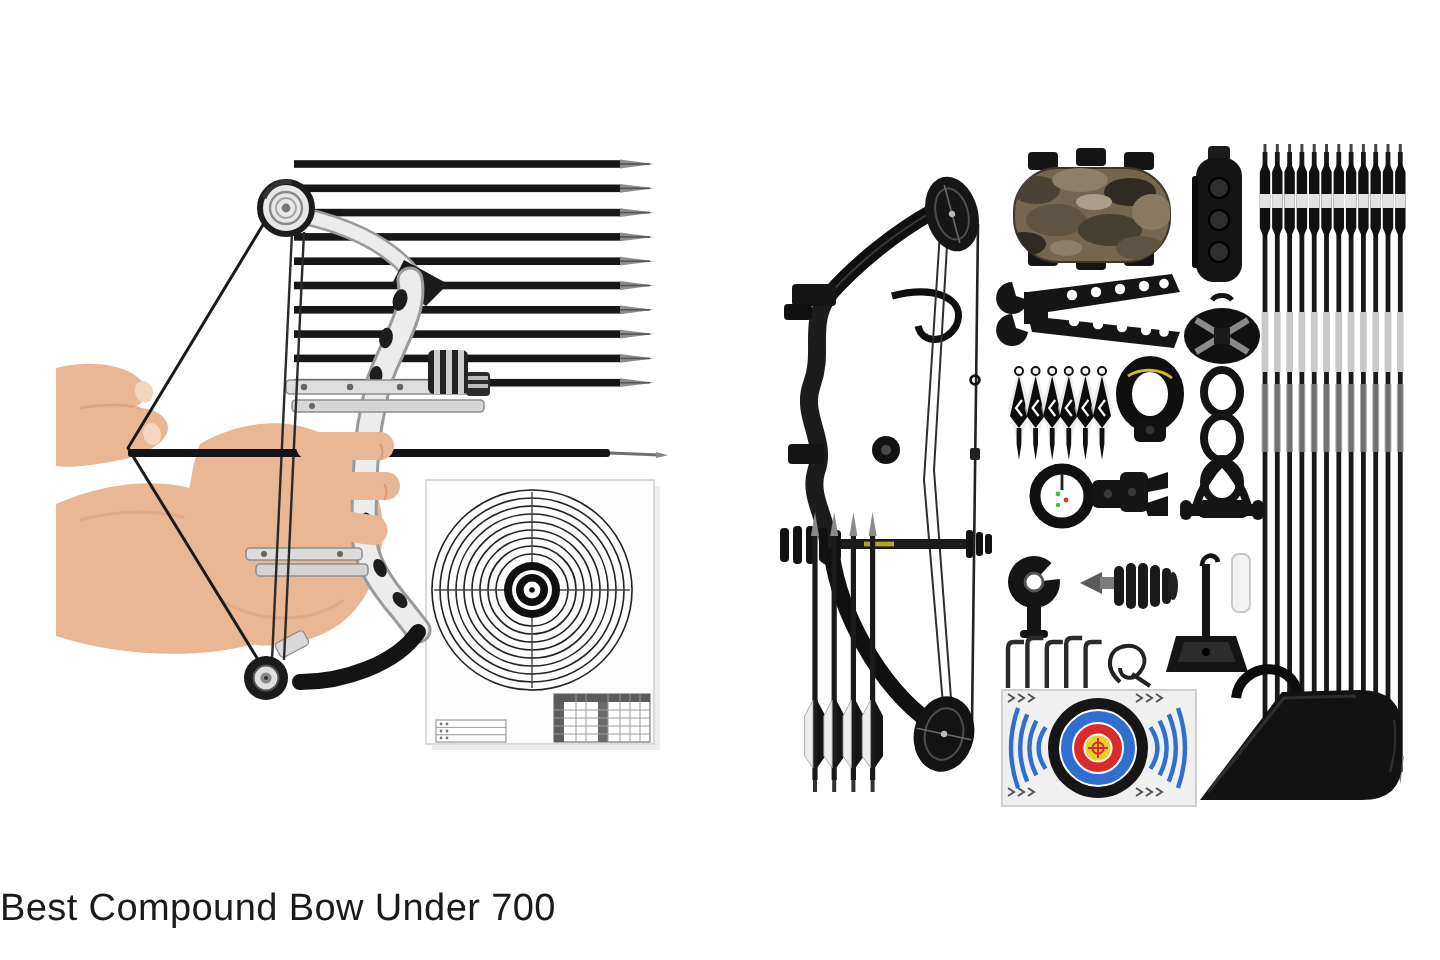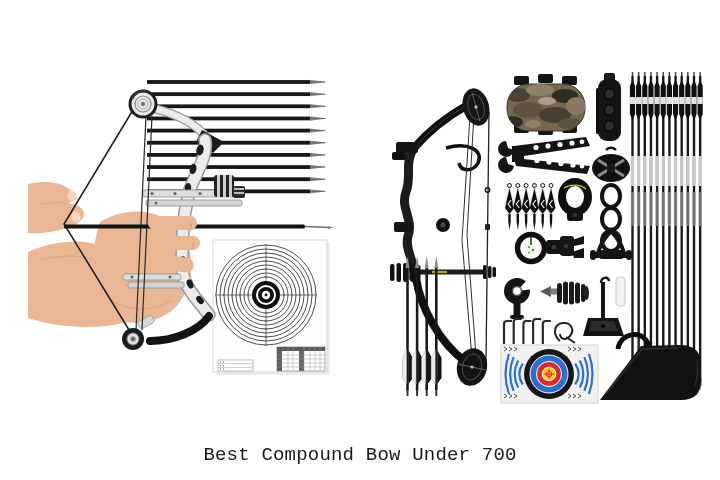--- a/index.html
+++ b/index.html
@@ -1,20 +1,20 @@
 <!DOCTYPE html>
 <html style="--text: #1a1a1a; --skin: #eab795; --skin-shadow: #d79b79; --nail: #f4d6c0; --metal: #ececec; --metal-edge: #9a9a9a; --gear: #161616; --camo-base: #75664f; --target-blue: #2f6fd0; --target-red: #d92b2b; --target-yellow: #f0cf25; --release-yellow: #cdbc2e;"><head>
 <meta charset="utf-8">
 <style>
   html,body{margin:0;padding:0;background:#fff;}
   .canvas{position:relative;width:720px;height:480px;background:#fff;overflow:hidden;
           font-family:"Liberation Sans",sans-serif;}
   .art{position:absolute;left:0;top:0;width:720px;height:480px;}
-  .caption{position:absolute;left:0;top:445px;width:720px;text-align:center;
-           font-size:19px;line-height:1.1;color:var(--text,#1a1a1a);letter-spacing:0.2px;font-family:Liberation Mono, monospace;}
+  .caption{position:absolute;left:0;top:445px;width:720px;
+           font-size:19px;line-height:1.1;color:var(--text,#1a1a1a);letter-spacing:0.2px;}
   :root{
     --text:#1a1a1a; --skin:#eab795; --skin-shadow:#d79b79; --nail:#f4d6c0;
     --metal:#ececec; --metal-edge:#9a9a9a; --gear:#161616;
     --camo-base:#75664f;
     --target-blue:#2f6fd0; --target-red:#d92b2b; --target-yellow:#f0cf25;
     --release-yellow:#cdbc2e;
   }
   .skin{fill:var(--skin);} .nail{fill:var(--nail);}
 </style>
 </head>

